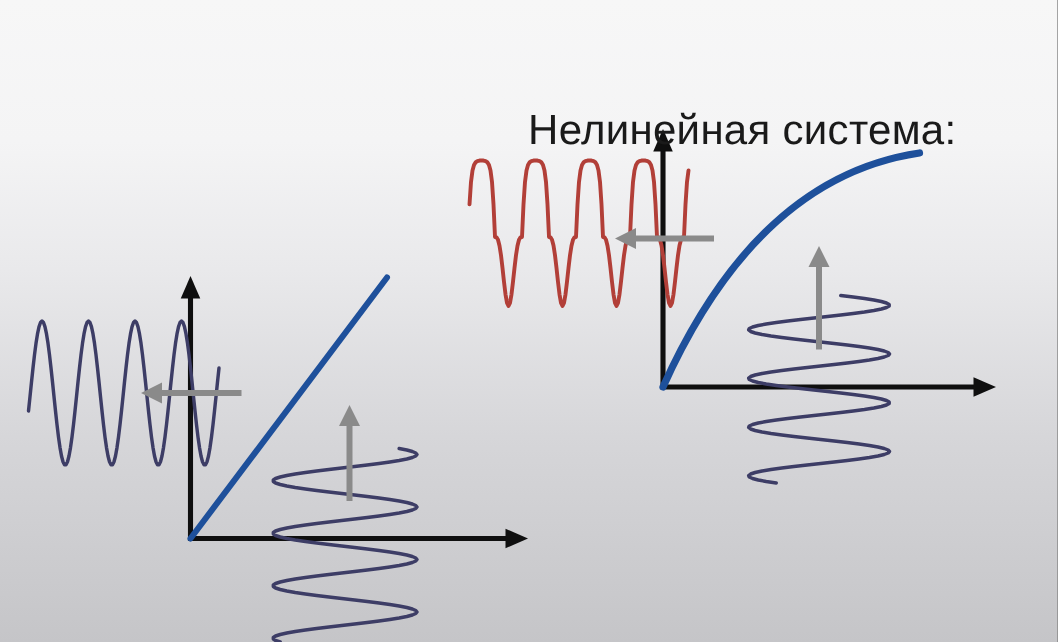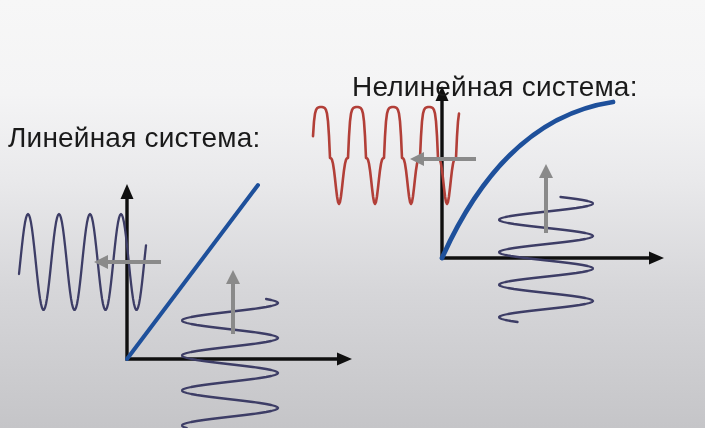--- a/index.html
+++ b/index.html
@@ -52,15 +52,14 @@
         <g>
           <polygon points="410,159 424.0,152.0 424.0,166.0" fill="#8a8a8a"></polygon>
           <line x1="476" y1="159" x2="424" y2="159" stroke="#8a8a8a" stroke-width="4" stroke-linecap="butt"></line>
         </g>
         <g>
           <polygon points="546,164 553.0,178.0 539.0,178.0" fill="#8a8a8a"></polygon>
           <line x1="546" y1="233" x2="546" y2="178" stroke="#8a8a8a" stroke-width="4" stroke-linecap="butt"></line>
         </g>
       </g>
     </svg>
-  <div class="fig-title" style="left: 8px; top: 124px; font-size: 28px; color: rgb(26, 26, 26);">Линейная система:</div>
   <div class="fig-title" style="left: 352px; top: 33px; font-size: 28px; color: rgb(26, 26, 26); margin-top: 40px;">Нелинейная система:</div>
 </div>
 
 </body></html>

